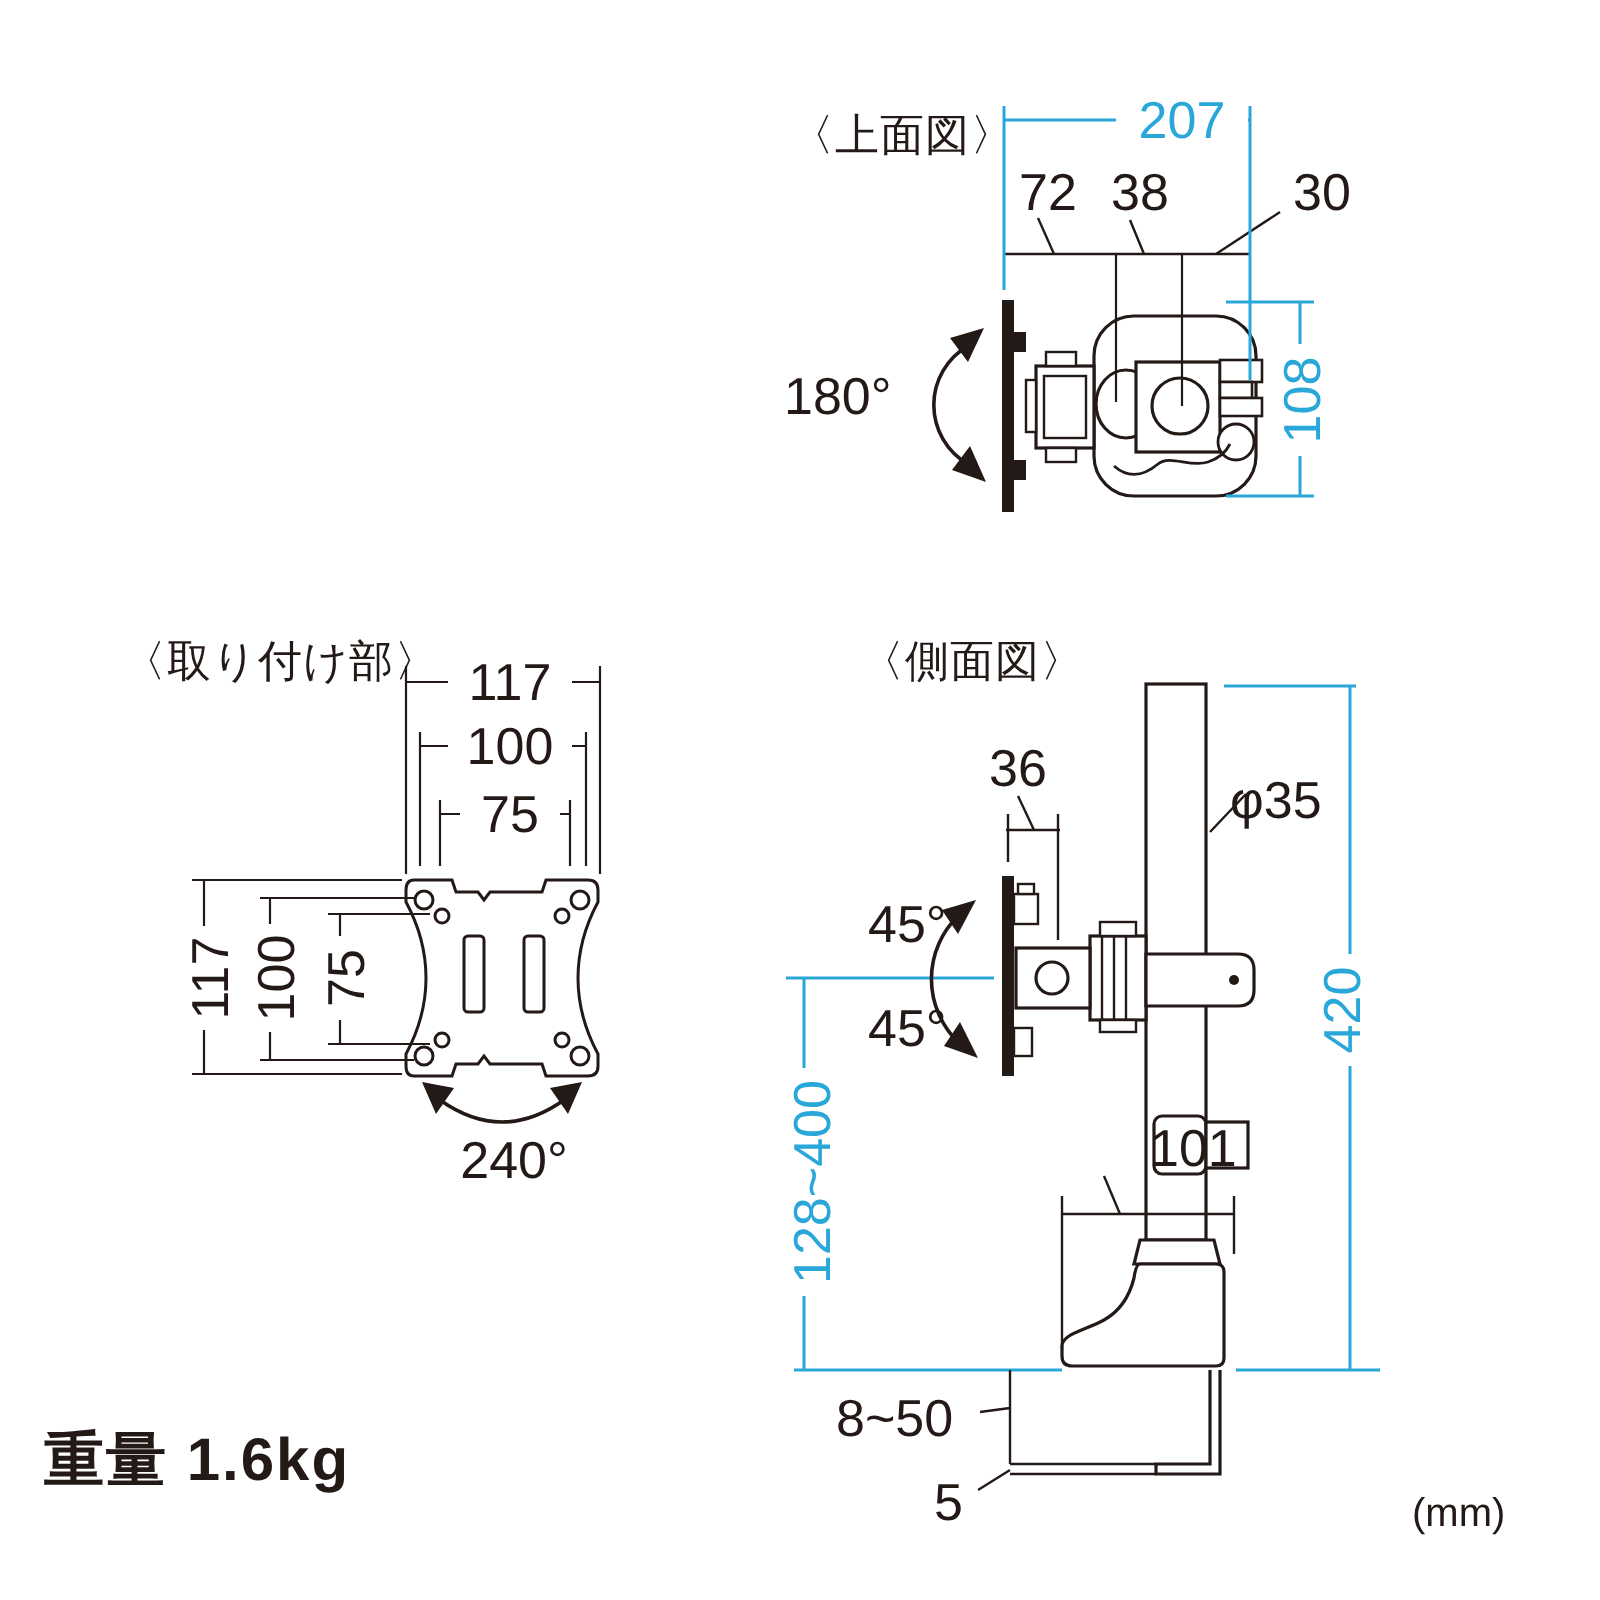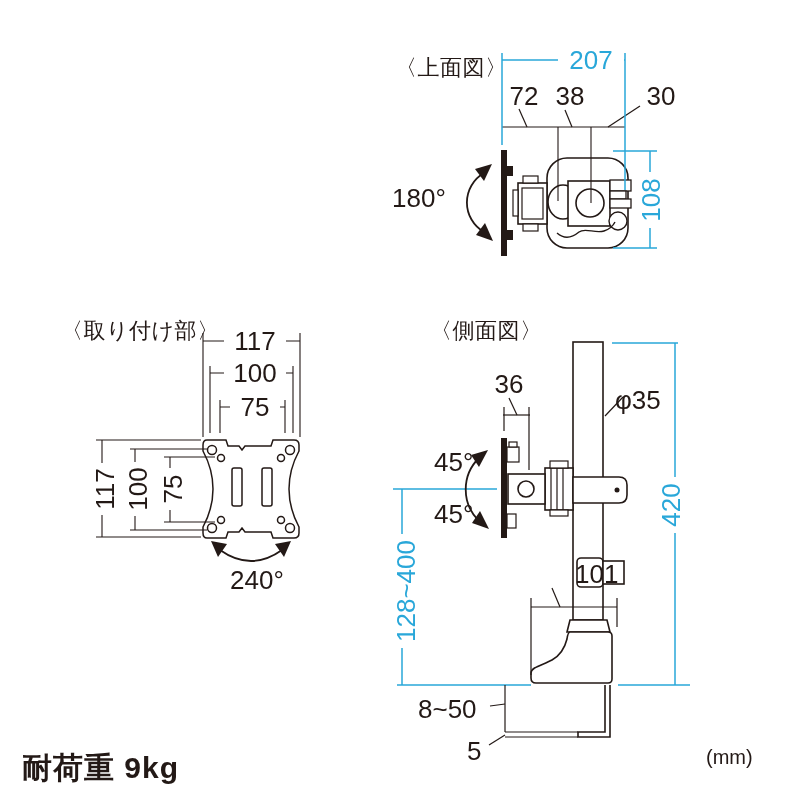--- a/index.html
+++ b/index.html
@@ -174,16 +174,16 @@
   <span class="lbl dim ctr" style="left:489px;top:371px;width:40px;">36</span>
   <span class="lbl dim" style="left:615px;top:371px;margin-top:16px;">φ35</span>
   <span class="lbl dim" style="left:434px;top:449px;">45°</span>
   <span class="lbl dim" style="left:434px;top:501px;">45°</span>
   <span class="lbl dim cyan bg rot ctr" style="left:643px;top:492px;width:50px;">420</span>
   <span class="lbl dim cyan bg rot ctr" style="left:349px;top:578px;width:108px;">128~400</span>
   <span class="lbl dim ctr" style="left:531px;top:561px;width:40px;margin-left:44px;">101</span>
   <span class="lbl dim" style="left:418px;top:696px;">8~50</span>
   <span class="lbl dim" style="left:467px;top:738px;">5</span>
 
-  <span class="lbl spec" style="left:22px;top:753px;">耐荷重 9kg</span>
+  <span class="lbl spec" style="left:22px;top:716px;">重量 1.6kg</span>
   <span class="lbl unit" style="left:706px;top:747px;">(mm)</span>
 
 </div>
 
 </body></html>

